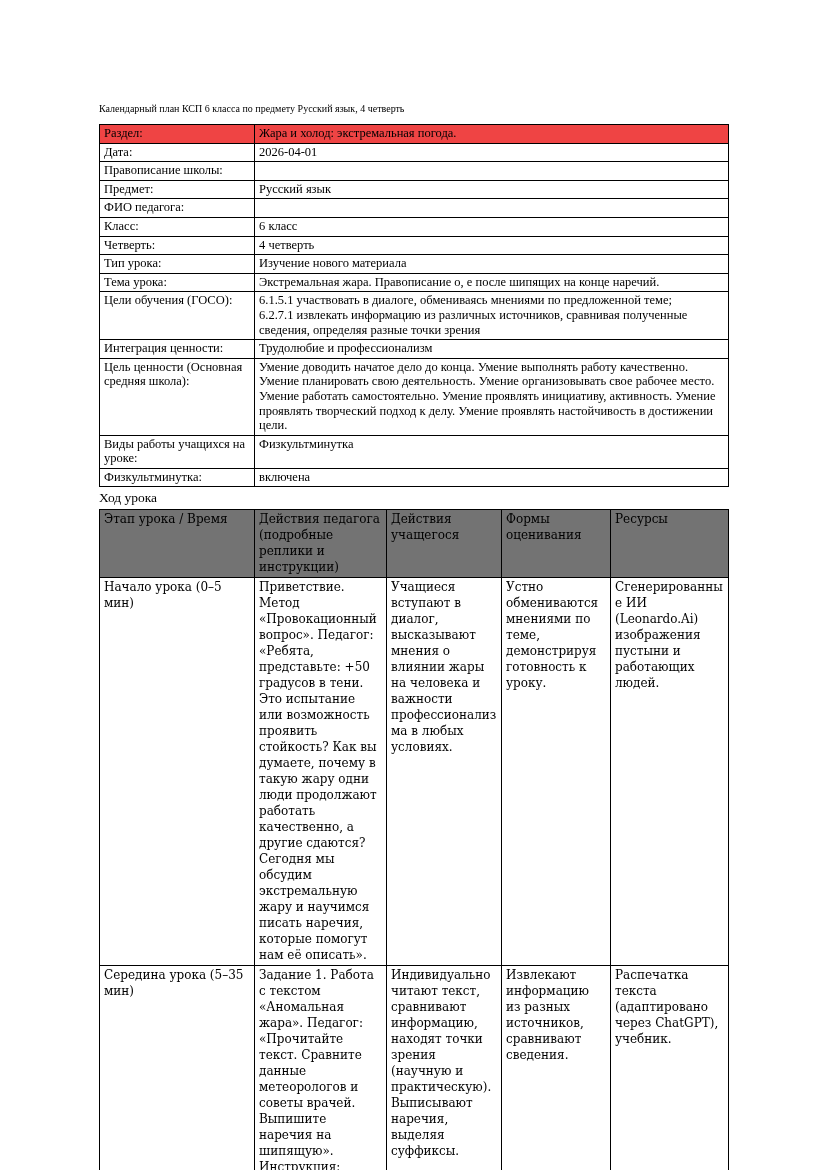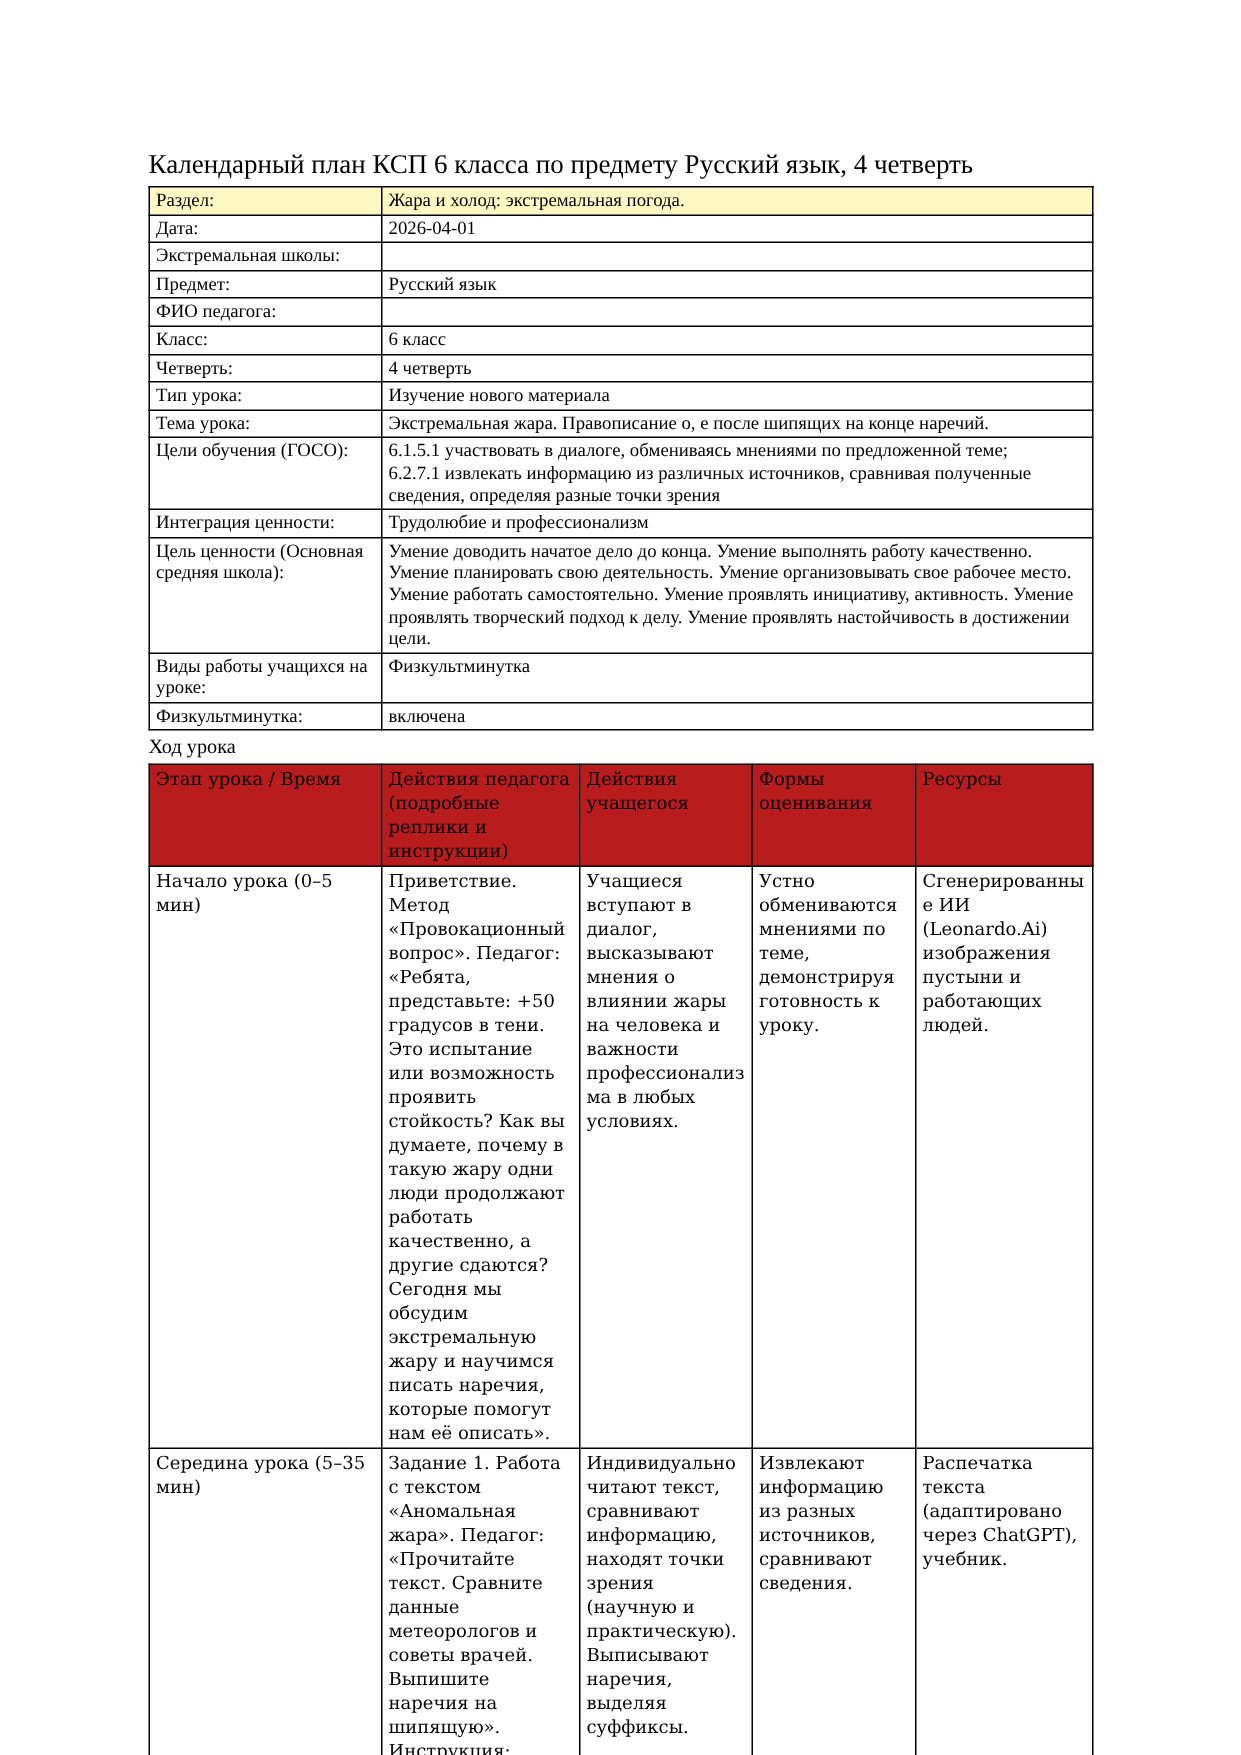--- a/index.html
+++ b/index.html
@@ -12,21 +12,21 @@
   }
   .page {
     position: absolute;
     left: 99px;
     top: 101px;
     width: 629px;
     font-family: "Liberation Serif", serif;
     color: #000000;
   }
   .doc-title {
-    font-size: 18px;
+    font-size: 10px;
     line-height: 16px;
     margin: 0 0 7px 0;
     font-weight: normal;
   }
   table {
     border-collapse: collapse;
     table-layout: fixed;
     width: 629px;
   }
   td, th {
@@ -37,37 +37,37 @@
   }
   
   .info-table td {
     font-family: "Liberation Serif", serif;
     font-size: 12.5px;
     line-height: 14.6px;
     padding: 1px 4px 2px 4px;
     white-space: pre-line;
     overflow-wrap: break-word;
   }
-  .info-table tr:first-child td { background: #fef9c3; margin-top: 11px; }
+  .info-table tr:first-child td { background: #ef4444; margin-top: 11px; }
   
   .section-heading {
     font-size: 13.5px;
     line-height: 15px;
     margin: 3px 0 4px 0;
     font-weight: normal;
   }
   
   .lesson-table th, .lesson-table td {
     font-family: "DejaVu Serif", serif;
     font-size: 12px;
     line-height: 16px;
     padding: 1px 4px 2px 4px;
     overflow-wrap: break-word;
   }
-  .lesson-table th { background: #b91c1c; }
+  .lesson-table th { background: #737373; }
   .lt-header-row { height: 51px; }
   .lt-row-0 { height: 321px; }
   .lt-row-1 { height: 208px; }
 </style>
 </head>
 <body>
 
 <div class="page">
 
   <p class="doc-title">Календарный план КСП 6 класса по предмету Русский язык, 4 четверть</p>
@@ -80,21 +80,21 @@
     <tbody>
       <tr>
         <td>Раздел:</td>
         <td>Жара и холод: экстремальная погода.</td>
       </tr>
       <tr>
         <td>Дата:</td>
         <td>2026-04-01</td>
       </tr>
       <tr>
-        <td>Экстремальная школы:</td>
+        <td>Правописание школы:</td>
         <td></td>
       </tr>
       <tr>
         <td>Предмет:</td>
         <td>Русский язык</td>
       </tr>
       <tr>
         <td>ФИО педагога:</td>
         <td></td>
       </tr>

